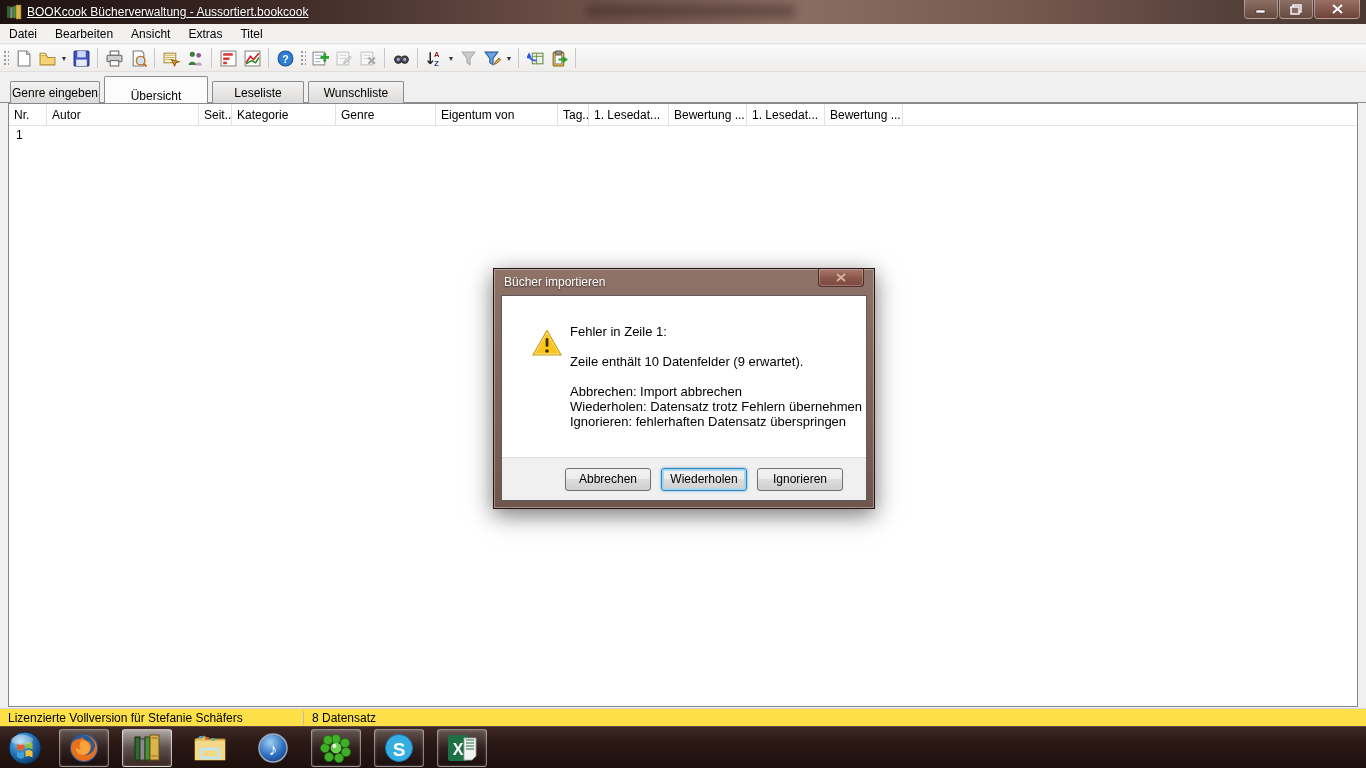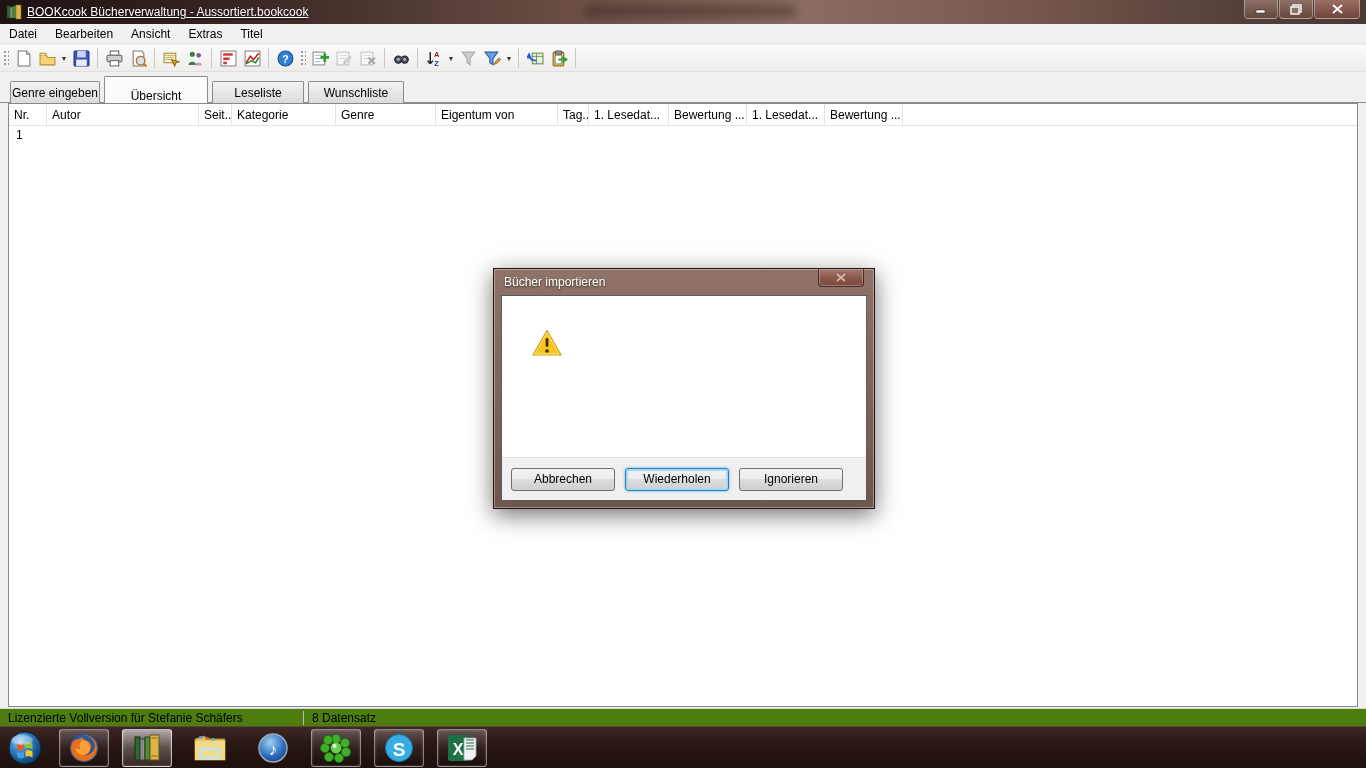--- a/index.html
+++ b/index.html
@@ -47,21 +47,21 @@
   
   .table-panel { position:absolute; left:8px; top:103px; width:1350px; height:604px;
     background:#fff; border:1px solid #828790; }
   .thead { display:flex; height:22px; border-bottom:1px solid #e4e3e2; background:#fff; }
   .th { display:flex; align-items:center; padding-left:5px; border-right:1px solid #e4e3e2;
     white-space:nowrap; overflow:hidden; font-size:12px; color:#000; }
   .trow { display:flex; height:18px; }
   .td { padding-left:7px; font-size:12px; display:flex; align-items:center; }
 
   
-  .statusbar { position:absolute; left:0; top:708px; width:1366px; height:18px; background:#4d7c0f;
+  .statusbar { position:absolute; left:0; top:708px; width:1366px; height:18px; background:#fde047;
     border-top:1px solid #d5d4d2; display:flex; align-items:center; font-size:12px; }
   .sb-cell { padding:0 8px; height:100%; display:flex; align-items:center; }
   .sb-div { width:1px; height:14px; background:#bdbcbb; }
 
   
   .taskbar { position:absolute; left:0; top:726px; width:1366px; height:42px;
     background:linear-gradient(#3d2824,#2a1815 40%,#1d100d); border-top:1px solid #5c453e; display:flex; align-items:center; }
   .start-orb { width:42px; height:38px; margin-left:4px; display:flex; align-items:center; justify-content:center; }
   .tb-app { width:50px; height:38px; margin-left:13px; display:flex; align-items:center; justify-content:center; border-radius:3px; }
   .tb-app.running { border:1px solid rgba(255,255,255,.45);
@@ -79,21 +79,21 @@
     background:linear-gradient(#a8786c,#8a564a 55%,#7c4a40); box-shadow:inset 0 0 0 1px rgba(255,255,255,.25);
     display:flex; align-items:center; justify-content:center; }
   .dlg-client { position:absolute; left:7px; top:26px; right:7px; bottom:7px;
     background:#fff; border:1px solid #5c5c5c; }
   .dlg-msg { position:absolute; left:0; top:0; right:0; height:163px; background:#fff; }
   .warn-icon { position:absolute; left:30px; top:33px; }
   .dlg-text { position:absolute; left:68px; top:28px; font-size:13px; line-height:15px; color:#000; }
   .dlg-text .para { margin-bottom:15px; }
   .dlg-btnrow { position:absolute; left:0; right:0; bottom:0; height:43px; background:#f0f0f0;
     border-top:1px solid #dfdfdf; display:flex; align-items:center; justify-content:flex-end; }
-  .dlg-btn { width:104px; height:23px; margin-right:10px; border:1px solid #707070; border-radius:3px;
+  .dlg-btn { width:86px; height:23px; margin-right:10px; border:1px solid #707070; border-radius:3px;
     background:linear-gradient(#f2f2f2,#ebebeb 50%,#dddddd 50%,#cfcfcf); font-size:12px;
     display:flex; align-items:center; justify-content:center; font-family:"Liberation Sans",sans-serif; }
   .dlg-btn.default { border:1px solid #2c7fb8; box-shadow:0 0 0 2px #a8d8f0 inset, 0 0 3px #5eb3e4; }
 </style>
 </head>
 <body>
 
 <div class="titlebar">
   <div class="ghost"></div>
   <svg class="app-icon" viewBox="0 0 16 16">
@@ -327,20 +327,27 @@
       </svg>
   </div>
   <div class="dlg-client">
     <div class="dlg-msg">
       <svg class="warn-icon" width="30" height="28" viewBox="0 0 30 28">
         <path d="M15 1.5 L29 26 H1 Z" fill="#fdc51c" stroke="#c89a12" stroke-width="1.2" stroke-linejoin="round"></path>
         <path d="M15 1.5 L29 26 H1 Z" fill="none" stroke="#fff0b0" stroke-width=".8" transform="scale(.88) translate(2,2.4)"></path>
         <rect x="13.6" y="9" width="2.8" height="9" rx="1.4" fill="#3a3000"></rect>
         <circle cx="15" cy="22" r="1.8" fill="#3a3000"></circle>
       </svg>
+      <div class="dlg-text">
+        <div class="para">Fehler in Zeile 1:</div>
+        <div class="para">Zeile enthält 10 Datenfelder (9 erwartet).</div>
+        <div>Abbrechen: Import abbrechen</div>
+        <div>Wiederholen: Datensatz trotz Fehlern übernehmen</div>
+        <div>Ignorieren: fehlerhaften Datensatz überspringen</div>
+      </div>
     </div>
     <div class="dlg-btnrow">
       <div class="dlg-btn">
           <span>Abbrechen</span>
         </div>
       <div class="dlg-btn default">
           <span>Wiederholen</span>
         </div>
       <div class="dlg-btn" style="margin-right:23px;">
           <span>Ignorieren</span>

